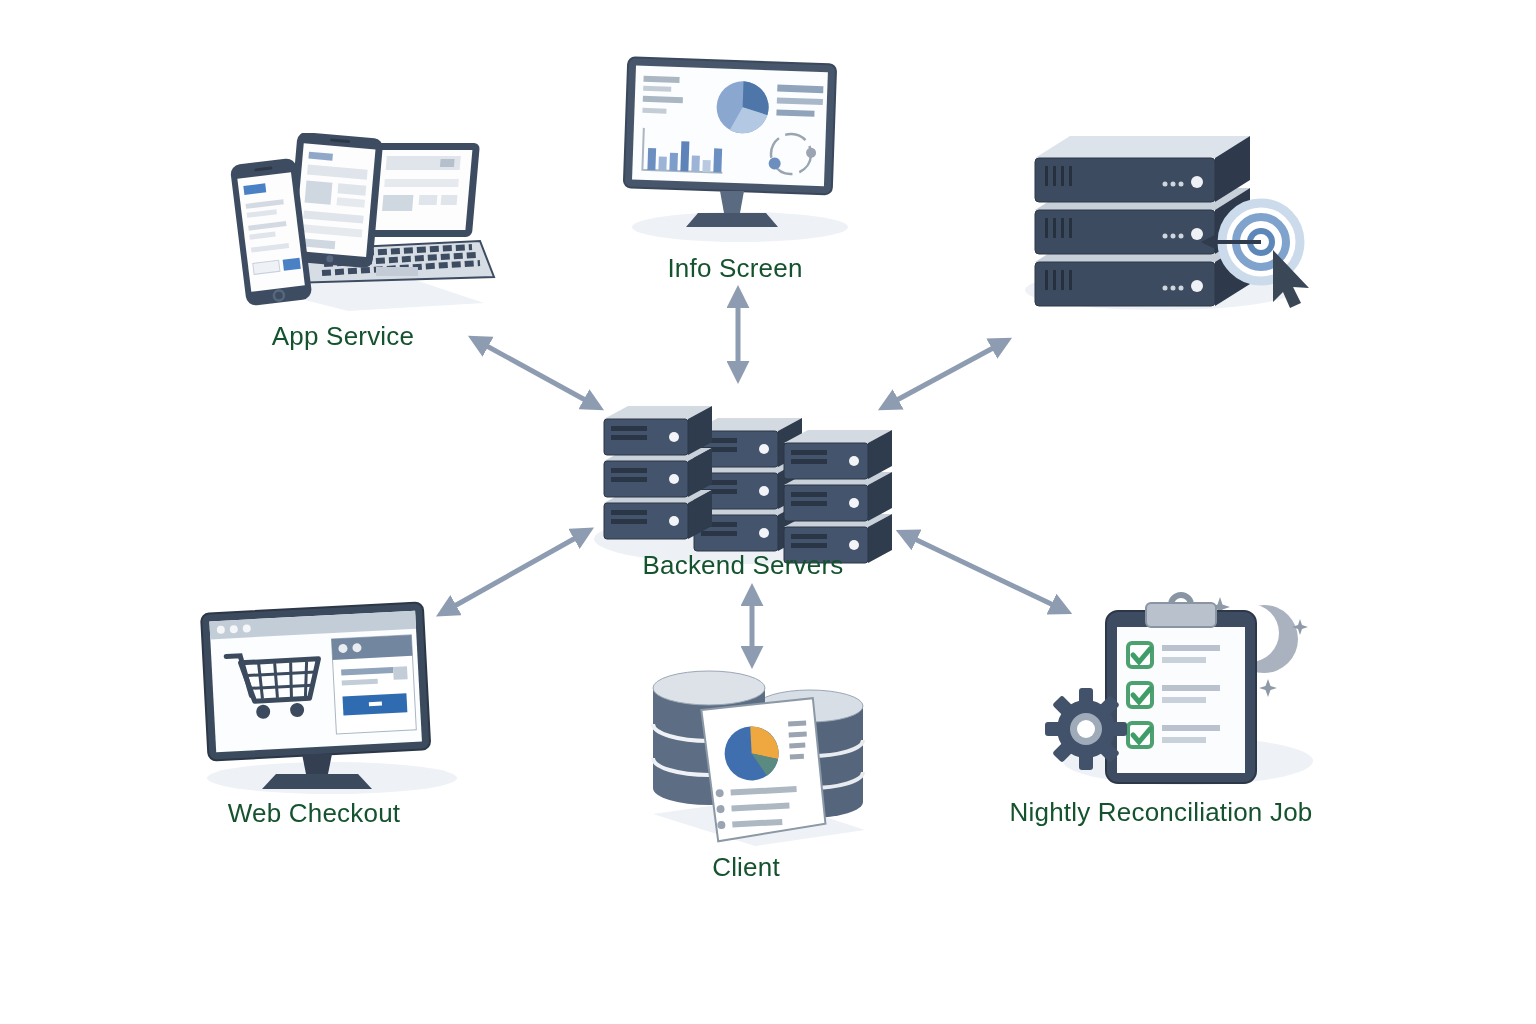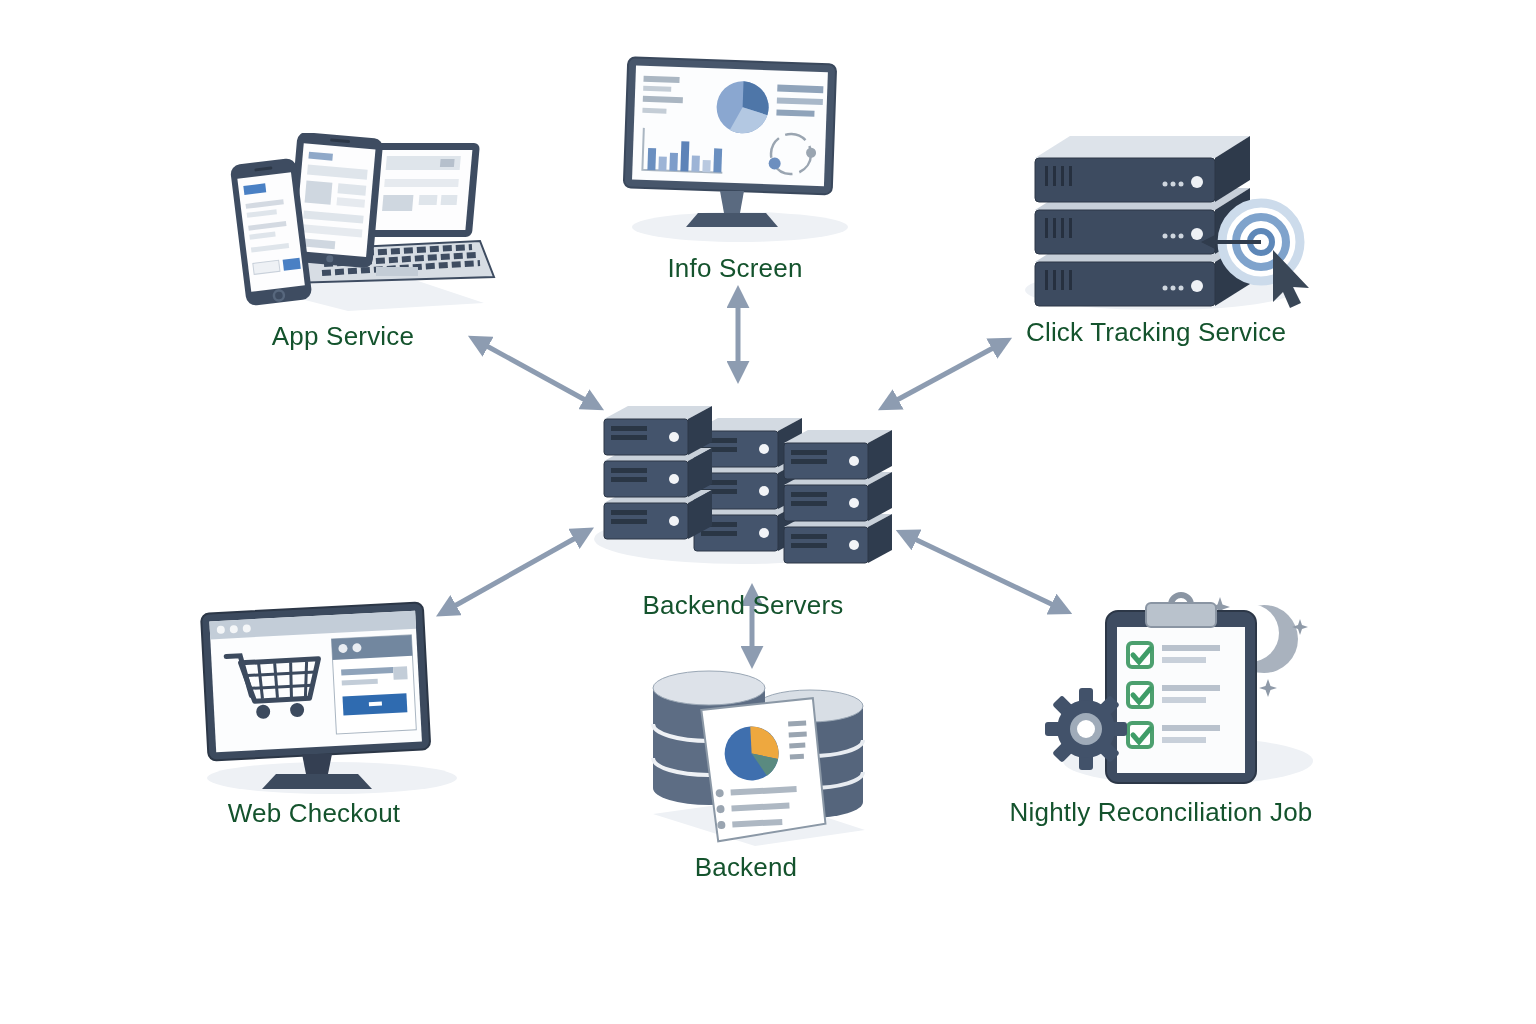--- a/index.html
+++ b/index.html
@@ -184,21 +184,20 @@
         <circle cx="246" cy="112" r="39" fill="#ffffff" stroke="#ccdbeb" stroke-width="9"></circle>
         <circle cx="246" cy="112" r="25" fill="none" stroke="#7fa3cc" stroke-width="8"></circle>
         <circle cx="246" cy="112" r="11" fill="#ffffff" stroke="#5d87b8" stroke-width="6"></circle>
       </g>
       <g>
         <line x1="246" y1="112" x2="196" y2="112" stroke="#303c4d" stroke-width="4"></line>
         <polygon points="186,112 200,105 200,119" fill="#303c4d"></polygon>
         <path d="M258,120 L294,158 L278,157 L286,173 L275,178 L268,162 L258,172 Z" fill="#3a4757"></path>
       </g>
     </svg>
-    <div class="node-label" style="left:141px;top:187px;">Click Tracking Service</div>
   </div>
 
   <div class="node" style="left:592px;top:383px;">
     <svg width="302" height="186" viewBox="0 0 302 186">
       <ellipse cx="150" cy="156" rx="148" ry="25" fill="#edf0f4"></ellipse>
 
       <g>
         <polygon points="102,132 126,119 210,119 186,132" fill="#c9d1da"></polygon>
           <polygon points="186,132 210,119 210,155 186,168" fill="#2f3c4e"></polygon>
           <rect x="102" y="132" width="84" height="36" rx="3" fill="#44546c" stroke="#2c3747"></rect>
@@ -254,21 +253,21 @@
           <rect x="19" y="94" width="36" height="5" fill="#2a3645"></rect>
           <circle cx="82" cy="96" r="5" fill="#f2f4f7"></circle>
         <polygon points="12,36 36,23 120,23 96,36" fill="#d3dae2"></polygon>
           <polygon points="96,36 120,23 120,59 96,72" fill="#2f3c4e"></polygon>
           <rect x="12" y="36" width="84" height="36" rx="3" fill="#44546c" stroke="#2c3747"></rect>
           <rect x="19" y="43" width="36" height="5" fill="#2a3645"></rect>
           <rect x="19" y="52" width="36" height="5" fill="#2a3645"></rect>
           <circle cx="82" cy="54" r="5" fill="#f2f4f7"></circle>
       </g>
     </svg>
-    <div class="node-label" style="left:151px;top:167px;margin-top:40px;">Backend Servers</div>
+    <div class="node-label" style="left:151px;top:167px;">Backend Servers</div>
   </div>
 
   <div class="node" style="left:180px;top:598px;">
     <svg width="282" height="200" viewBox="0 0 282 200">
       <ellipse cx="152" cy="180" rx="125" ry="16" fill="#eef1f5"></ellipse>
       <g transform="rotate(-3 135 90)">
         <rect x="25" y="10" width="222" height="147" rx="8" fill="#3c4a5e" stroke="#2c3747" stroke-width="2"></rect>
         <rect x="33" y="18" width="206" height="131" fill="#fcfdfe"></rect>
         <rect x="33" y="18" width="206" height="18" fill="#c3cdd8"></rect>
         <circle cx="44" cy="27" r="4" fill="#f4f6f8"></circle>
@@ -331,21 +330,21 @@
         <rect x="86" y="44" width="16" height="5" fill="#9aa5b1"></rect>
         <rect x="86" y="55" width="14" height="5" fill="#9aa5b1"></rect>
         <circle cx="14" cy="90" r="4" fill="#9aa5b1"></circle>
           <rect x="25" y="87" width="66" height="6" fill="#aeb8c3"></rect>
         <circle cx="14" cy="106" r="4" fill="#9aa5b1"></circle>
           <rect x="25" y="103" width="58" height="6" fill="#aeb8c3"></rect>
         <circle cx="14" cy="122" r="4" fill="#9aa5b1"></circle>
           <rect x="25" y="119" width="50" height="6" fill="#aeb8c3"></rect>
       </g>
     </svg>
-    <div class="node-label" style="left:101px;top:190px;">Backend</div>
+    <div class="node-label" style="left:101px;top:190px;">Client</div>
   </div>
 
   <div class="node" style="left:1028px;top:583px;">
     <svg width="292" height="212" viewBox="0 0 292 212">
       <ellipse cx="160" cy="178" rx="125" ry="24" fill="#eef1f5"></ellipse>
       <g>
         <circle cx="236" cy="56" r="34" fill="#a9b2be"></circle>
         <circle cx="222" cy="50" r="29" fill="#ffffff"></circle>
       </g>
       <g fill="#8f9aa8">

